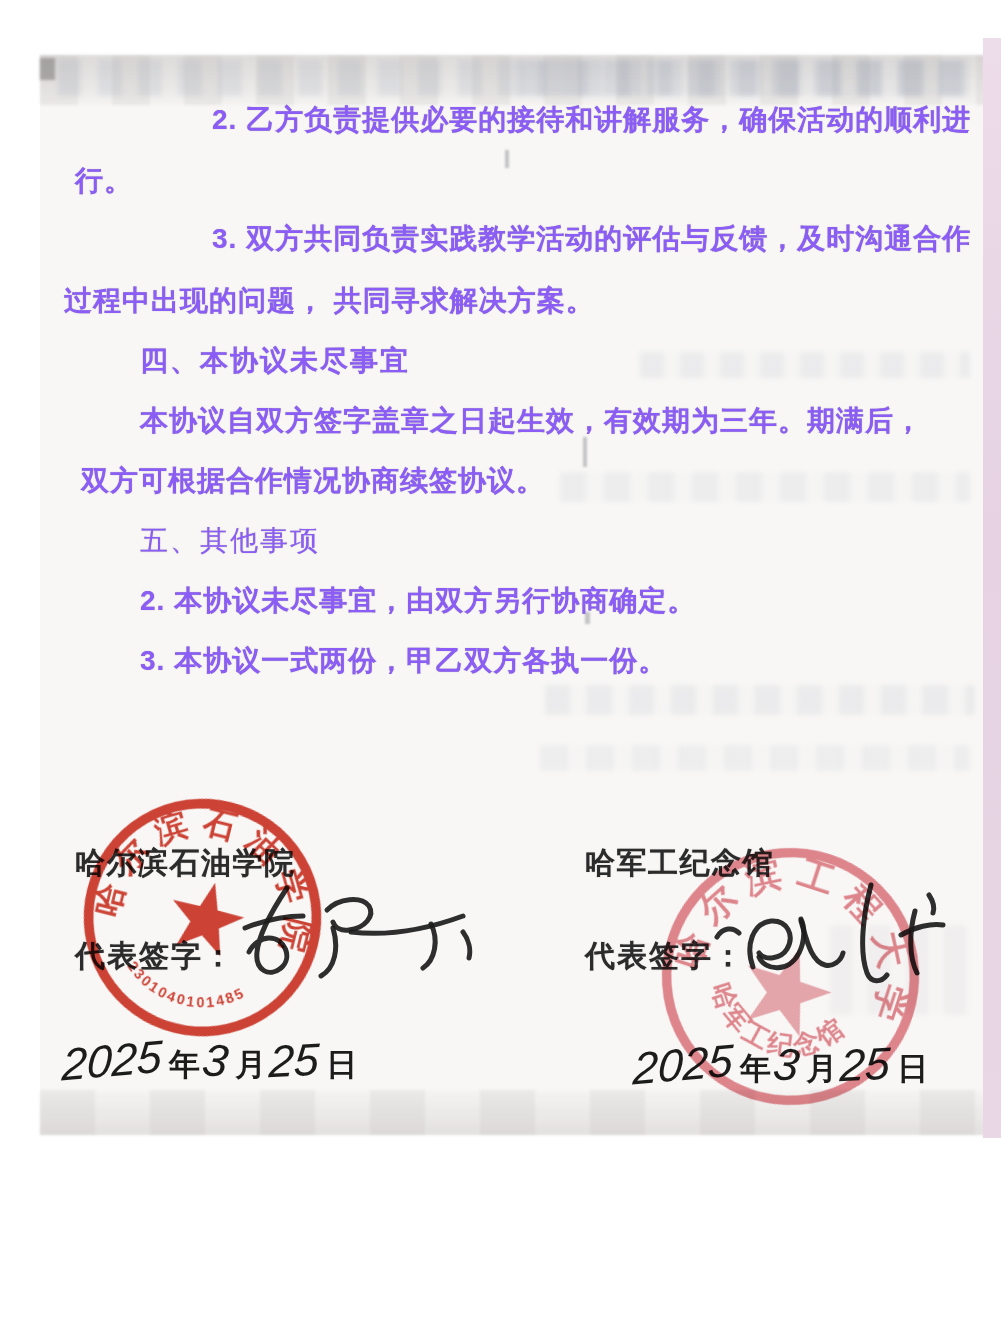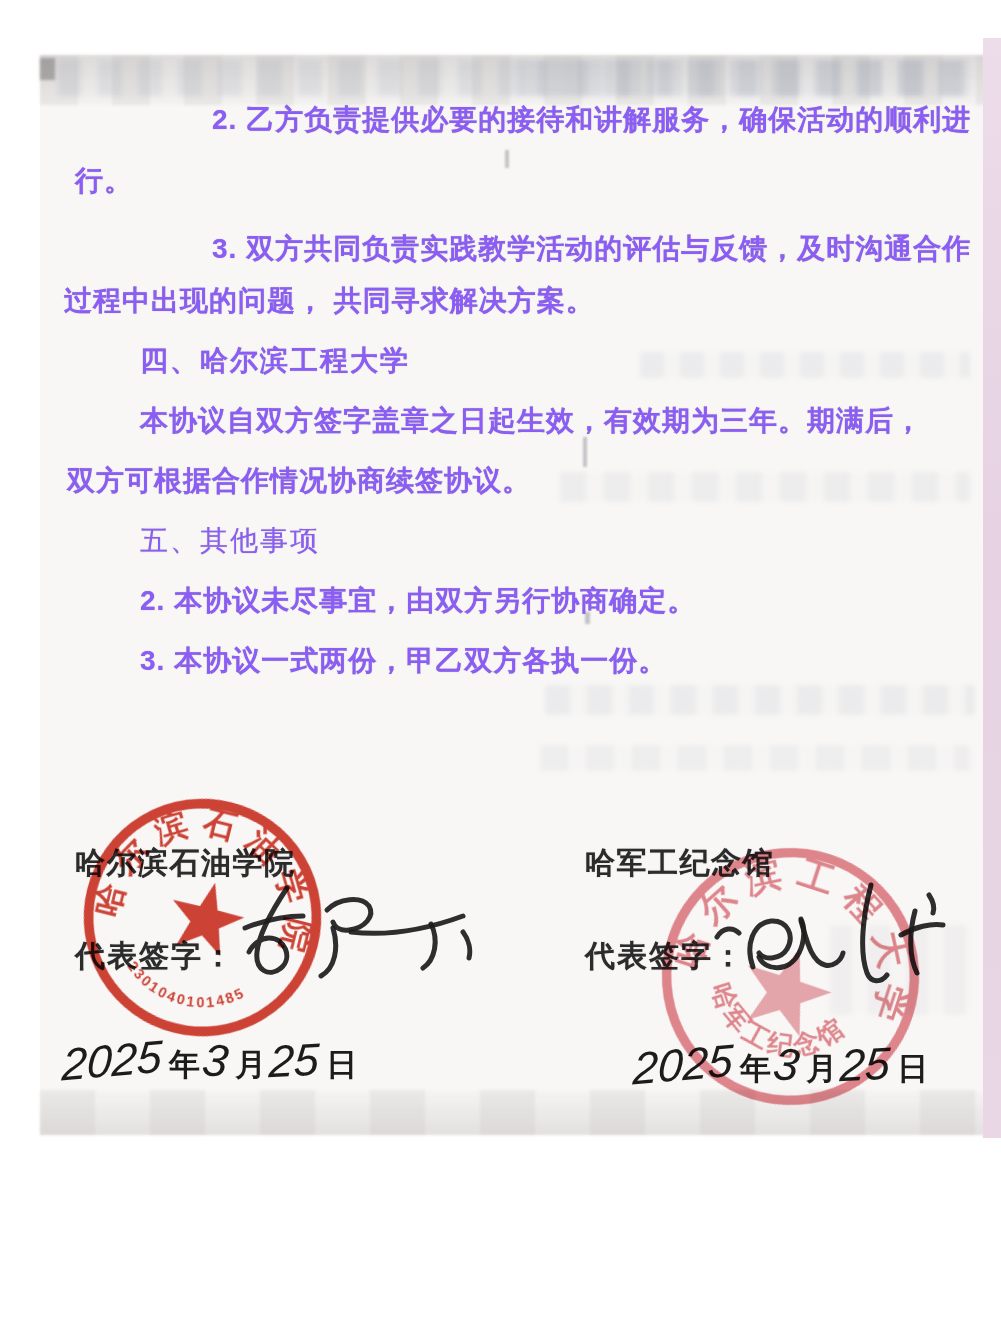--- a/index.html
+++ b/index.html
@@ -59,25 +59,25 @@
   .a2{left:583px;top:437px;width:4px;height:30px;}
   .a3{left:585px;top:612px;width:5px;height:12px;}
   
   .line{
     position:absolute;font-size:28px;font-weight:600;color:#8b5cf6;
     letter-spacing:1px;white-space:nowrap;
     text-shadow:0 0 1px rgba(43,43,43,0.4);
   }
   .l0{left:212px;top:101px}
   .l1{left:75px; top:162px}
-  .l2{left:212px;top:230px}
+  .l2{left:212px;top:220px}
   .l3{left:64px; top:282px}
   .l4{left:140px;top:342px;font-weight:800;letter-spacing:2px}
   .l5{left:140px;top:402px}
-  .l6{left:67px; top:462px}
+  .l6{left:81px; top:462px}
   .l7{left:140px;top:522px;font-weight:400;letter-spacing:2px}
   .l8{left:140px;top:582px}
   .l9{left:140px;top:642px}
   
   .org,.sign-label{
     position:absolute;font-size:30px;font-weight:600;color:#2b2b2b;
     letter-spacing:1.5px;white-space:nowrap;text-shadow:0 0 1px rgba(43,43,43,0.4);
   }
   .org-a{left:75px;top:843px}
   .org-b{left:585px;top:843px}
@@ -125,21 +125,21 @@
 <div class="ghost g4"></div>
 <div class="ghost g5"></div>
 <div class="speck a1"></div>
 <div class="speck a2"></div>
 <div class="speck a3"></div>
 
 <div class="line l0">2.  乙方负责提供必要的接待和讲解服务，确保活动的顺利进</div>
 <div class="line l1">行。</div>
 <div class="line l2">3.  双方共同负责实践教学活动的评估与反馈，及时沟通合作</div>
 <div class="line l3">过程中出现的问题， 共同寻求解决方案。</div>
-<div class="line l4">四、哈尔滨工程大学</div>
+<div class="line l4">四、本协议未尽事宜</div>
 <div class="line l5">本协议自双方签字盖章之日起生效，有效期为三年。期满后，</div>
 <div class="line l6">双方可根据合作情况协商续签协议。</div>
 <div class="line l7">五、其他事项</div>
 <div class="line l8">2.  本协议未尽事宜，由双方另行协商确定。</div>
 <div class="line l9">3.  本协议一式两份，甲乙双方各执一份。</div>
 
 <div class="org org-a">哈尔滨石油学院</div>
 <div class="sign-label label-a">代表签字：</div>
 <div class="date date-a">
   <span class="num n-year">2025</span>

